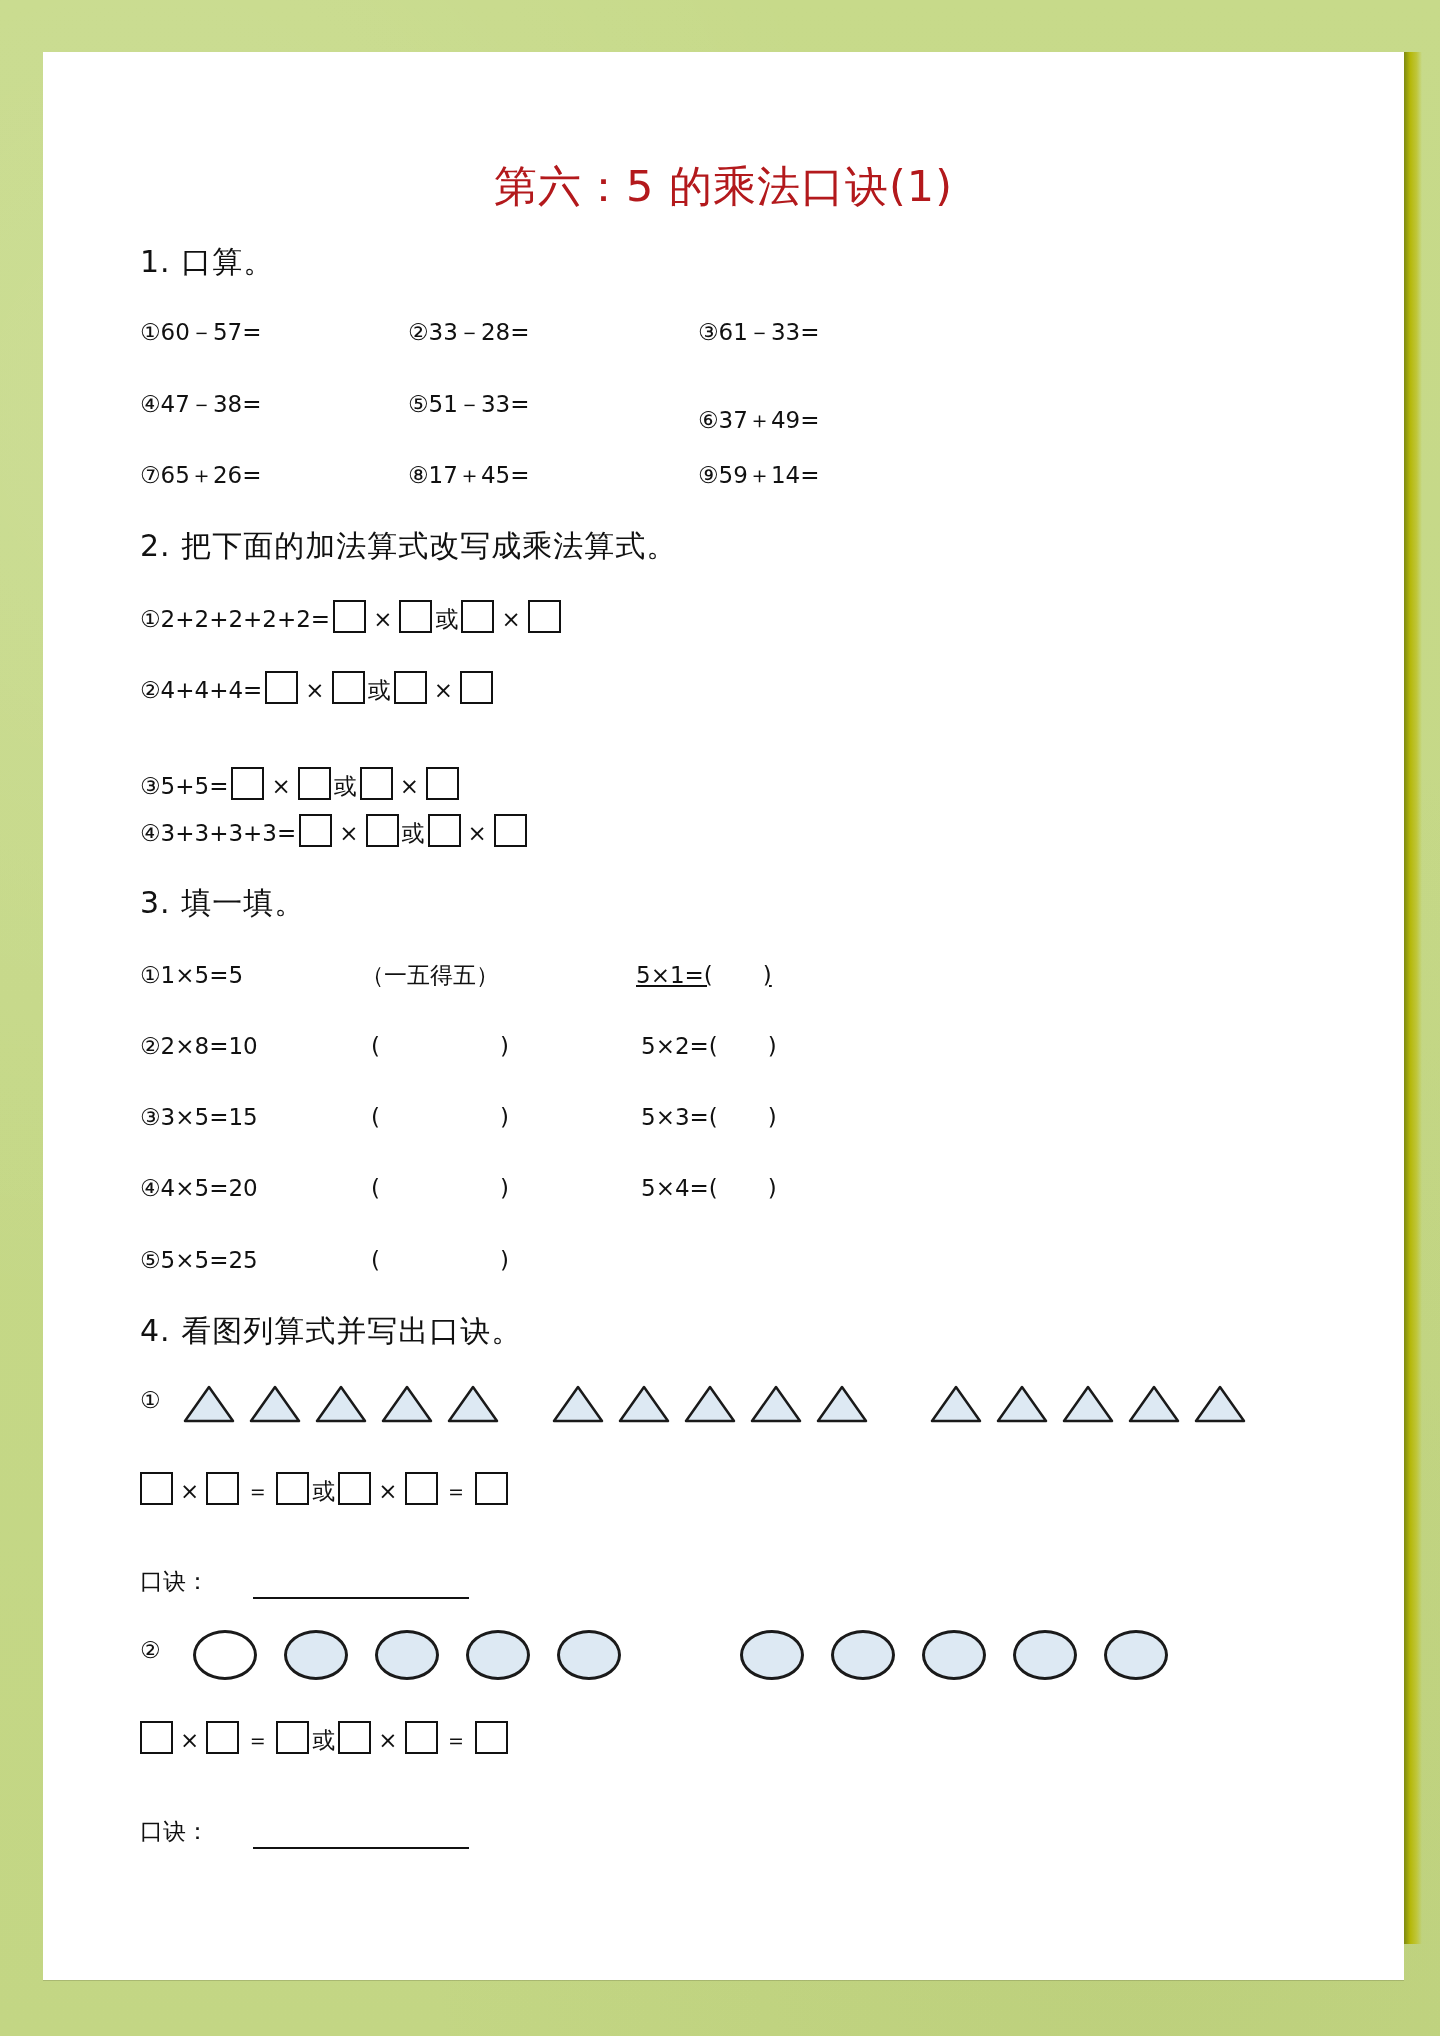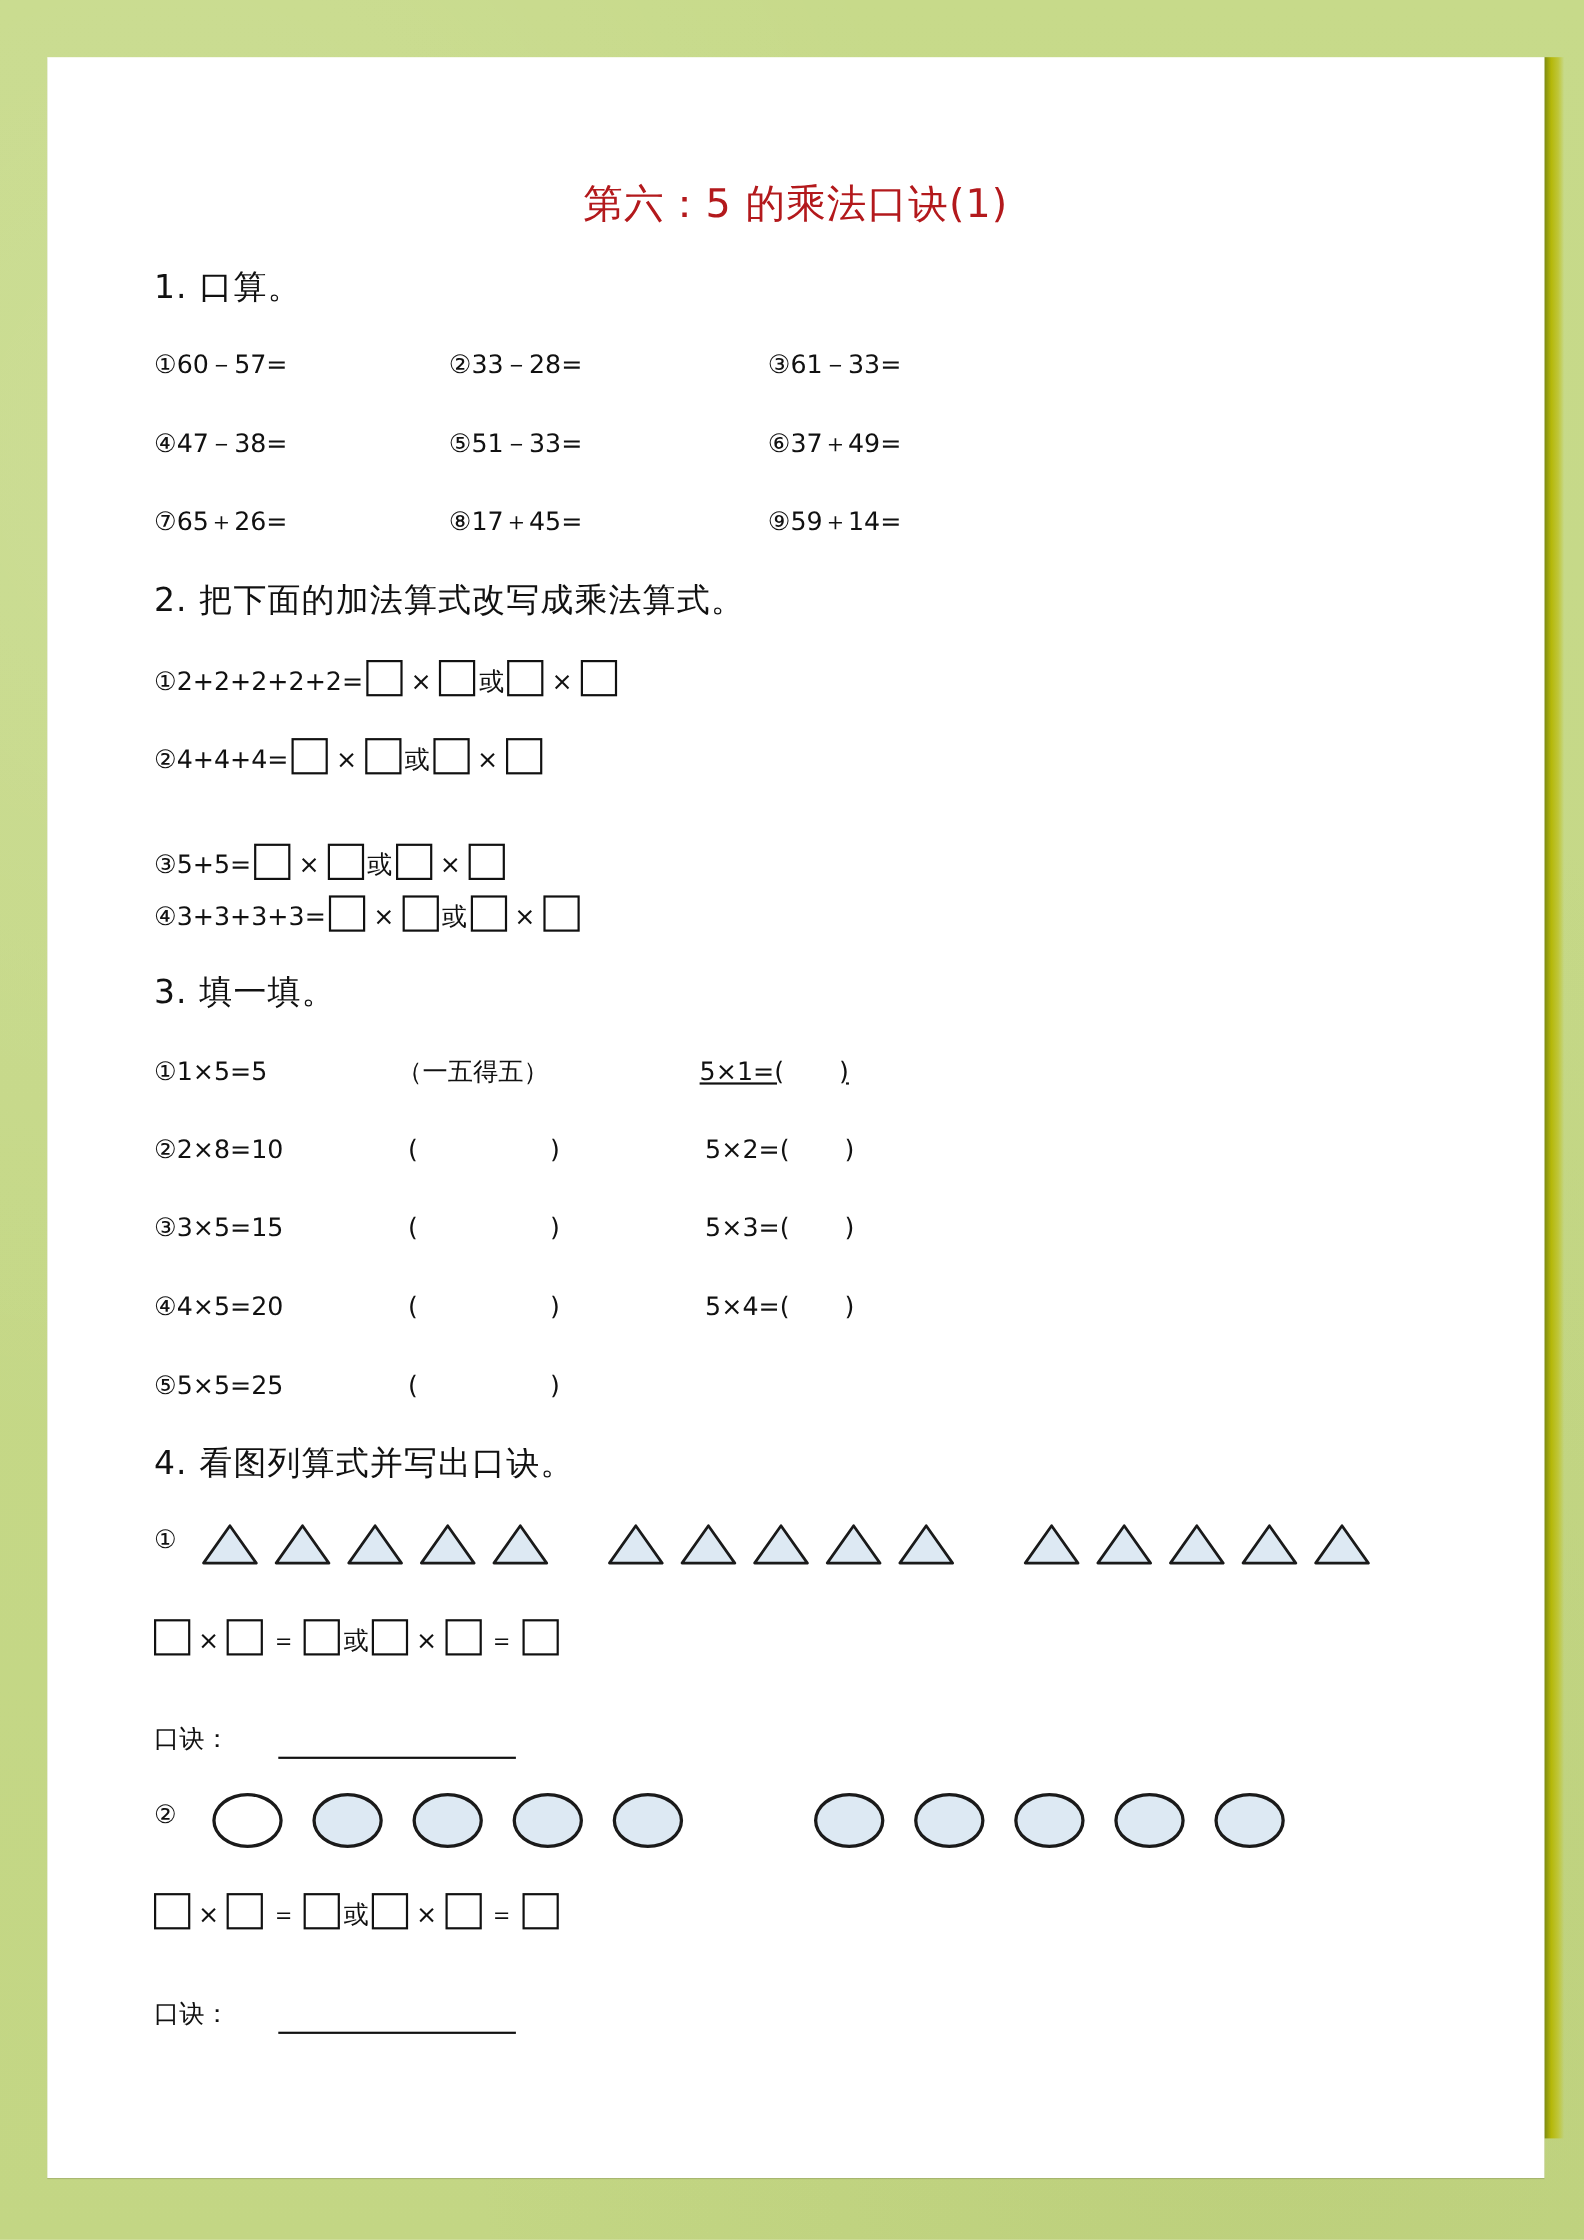--- a/index.html
+++ b/index.html
@@ -18,21 +18,21 @@
     background: linear-gradient(90deg, #7d8a10 0%, #b5b80a 35%, #bfc63a 70%, rgba(195,214,132,0) 100%);
   }
   .paper {
     position: absolute; left: 43px; top: 52px; width: 1361px; height: 1928px;
     background: #ffffff;
     box-shadow: 0 1px 0 rgba(120,130,80,0.35);
   }
   .abs { position: absolute; white-space: nowrap; }
   .title {
     left: 0; width: 100%; top: 112px; text-align: center;
-    font-size: 36px; color: #b3191c; letter-spacing: 1px; line-height: 44px;
+    font-size: 43px; color: #b3191c; letter-spacing: 1px; line-height: 44px;
     padding-left: 0;
   }
   .heading { font-size: 30px; line-height: 36px; letter-spacing: 1px; }
   .line { font-size: 23px; line-height: 36px; }
   .box {
     display: inline-block; width: 33px; height: 33px; border: 2px solid #111;
     vertical-align: -6px; margin: 0 3px; background: #fff; box-sizing: border-box;
   }
   .op { display: inline-block; margin: 0 4px; }
   .blank-paren { display: inline-block; width: 120px; }
@@ -59,21 +59,21 @@
   <div class="abs title">第六：5 的乘法口诀(1)</div>
 
   <div class="abs heading" style="left:97px; top:192px;">1. 口算。</div>
 
   <div class="abs line" style="left:97px; top:262px;">①60－57=</div>
   <div class="abs line" style="left:365px; top:262px;">②33－28=</div>
   <div class="abs line" style="left:655px; top:262px;">③61－33=</div>
 
   <div class="abs line" style="left:97px; top:334px;">④47－38=</div>
   <div class="abs line" style="left:365px; top:334px;">⑤51－33=</div>
-  <div class="abs line" style="left:655px; top:334px;">⑥37＋49=</div>
+  <div class="abs line" style="left:655px; top:350px;">⑥37＋49=</div>
 
   <div class="abs line" style="left:97px; top:405px;">⑦65＋26=</div>
   <div class="abs line" style="left:365px; top:405px;">⑧17＋45=</div>
   <div class="abs line" style="left:655px; top:405px;">⑨59＋14=</div>
 
   <div class="abs heading" style="left:97px; top:476px;">2. 把下面的加法算式改写成乘法算式。</div>
 
   <div class="abs line" style="left:97px; top:548px;">
     <span>①2+2+2+2+2=</span><span class="box"></span><span class="op">×</span><span class="box"></span><span>或</span><span class="box"></span><span class="op">×</span><span class="box"></span>
   </div>

